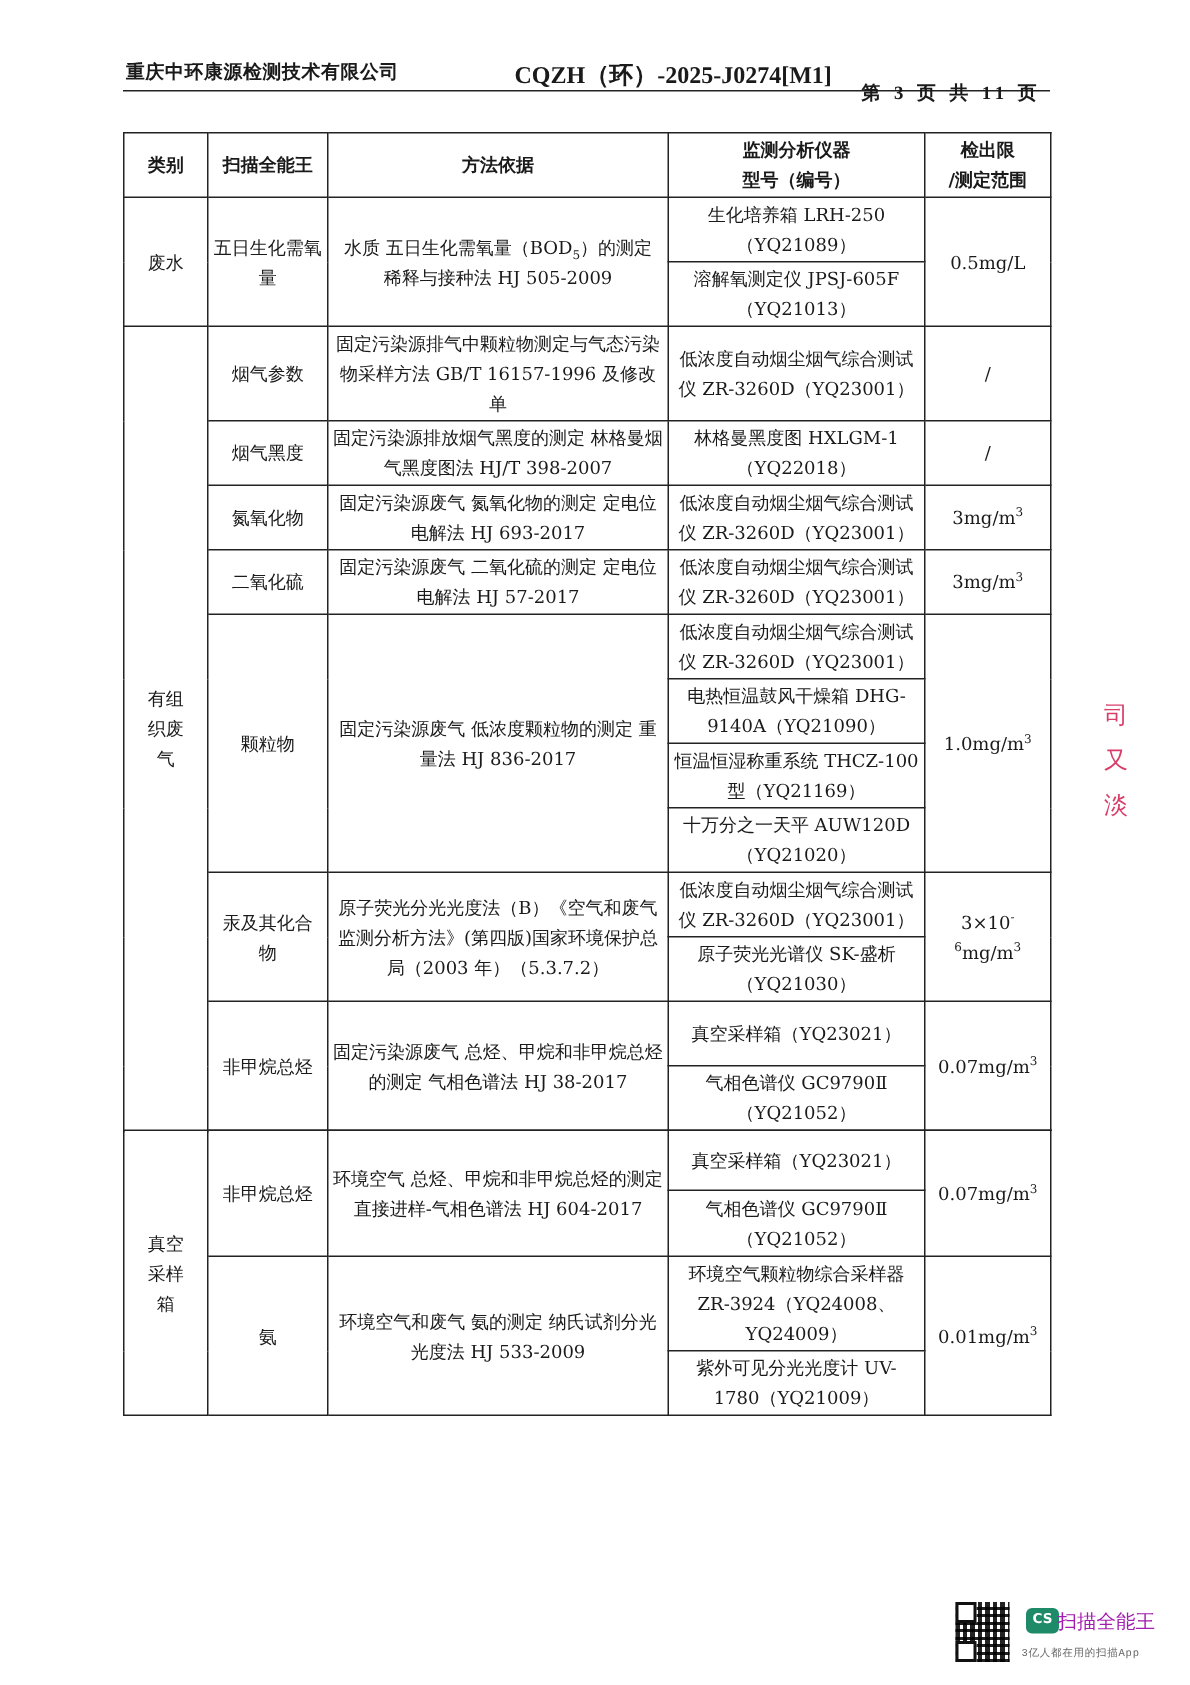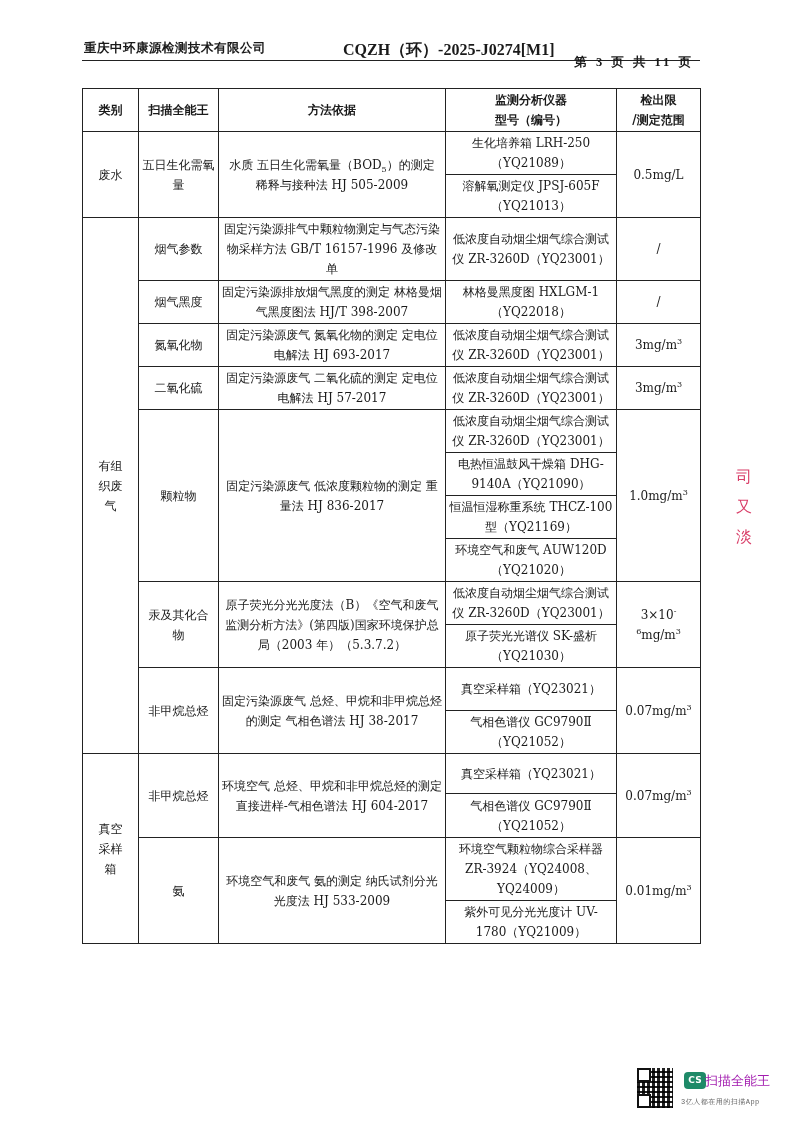--- a/index.html
+++ b/index.html
@@ -103,21 +103,21 @@
     <td>低浓度自动烟尘烟气综合测试仪 ZR-3260D（YQ23001）</td>
     <td rowspan="4"><span>1.0mg/m</span><span class="sup">3</span></td>
   </tr>
   <tr style="height:42px">
     <td>电热恒温鼓风干燥箱 DHG-9140A（YQ21090）</td>
   </tr>
   <tr style="height:41px">
     <td>恒温恒湿称重系统 THCZ-100 型（YQ21169）</td>
   </tr>
   <tr style="height:42px">
-    <td>环境空气和废气 AUW120D（YQ21020）</td>
+    <td>十万分之一天平 AUW120D（YQ21020）</td>
   </tr>
 
   <tr style="height:40px">
     <td rowspan="2" style="padding:0 8px">汞及其化合物</td>
     <td rowspan="2">原子荧光分光光度法（B）《空气和废气监测分析方法》(第四版)国家环境保护总局（2003 年）（5.3.7.2）</td>
     <td>低浓度自动烟尘烟气综合测试仪 ZR-3260D（YQ23001）</td>
     <td rowspan="2"><span>3×10</span><span class="sup">-6</span><span>mg/m</span><span class="sup">3</span></td>
   </tr>
   <tr style="height:42px">
     <td>原子荧光光谱仪 SK-盛析（YQ21030）</td>

